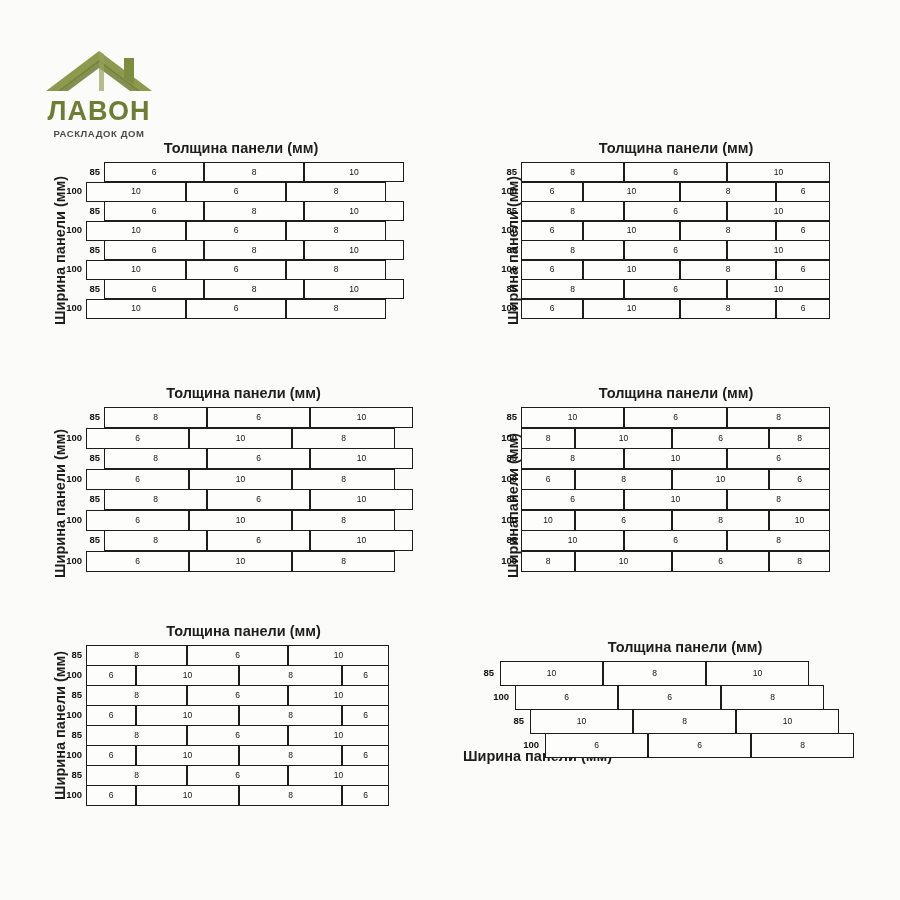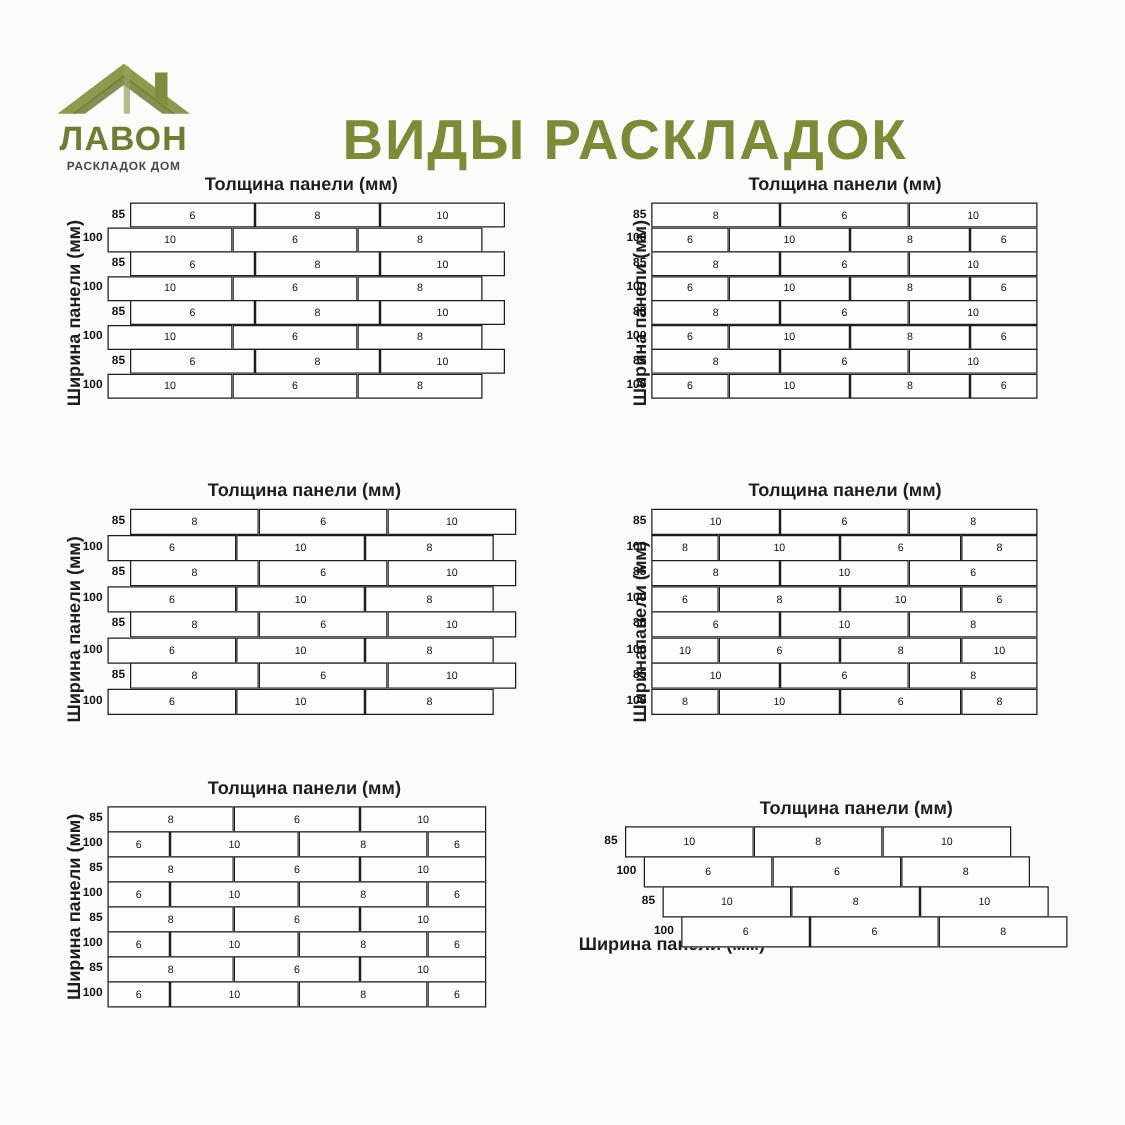--- a/index.html
+++ b/index.html
@@ -84,21 +84,20 @@
       <svg class="logo-mark" viewBox="0 0 122 52">
         <path d="M8 46 L61 6 L114 46 L100 46 L61 17 L22 46 Z" fill="#8d9a4e"></path>
         <path d="M20 46 L61 15 L102 46 L92 46 L61 23 L30 46 Z" fill="#6f7d33" opacity="0.85"></path>
         <path d="M86 13 L96 13 L96 40 L86 33 Z" fill="#7e8c40"></path>
         <path d="M61 6 L66 9 L66 46 L61 46 Z" fill="#97a35c" opacity="0.7"></path>
       </svg>
       <div class="logo-name">ЛАВОН</div>
       <div class="logo-sub">РАСКЛАДОК ДОМ</div>
     </div>
 
-    <div class="main-title">ВИДЫ РАСКЛАДОК</div>
   </div>
 
   <div id="diagram-area">
       <div class="diagram" style="left: 0px; top: 0px; width: 900px; height: 900px; pointer-events: none;">
         <div class="d-title" style="left: 86px; top: 140px; width: 310px;">Толщина панели (мм)</div>
         <div class="ylabel" style="left: 52px; top: 325px;">Ширина панели (мм)</div>
         <div class="rowlabel" style="left: 74px; top: 166.75px; width: 26px;">85</div>
         <div class="brick" style="left: 104px; top: 162px; width: 100px; height: 20px;">6</div>
         <div class="brick" style="left: 204px; top: 162px; width: 100px; height: 20px;">8</div>
         <div class="brick" style="left: 304px; top: 162px; width: 100px; height: 20px;">10</div>

